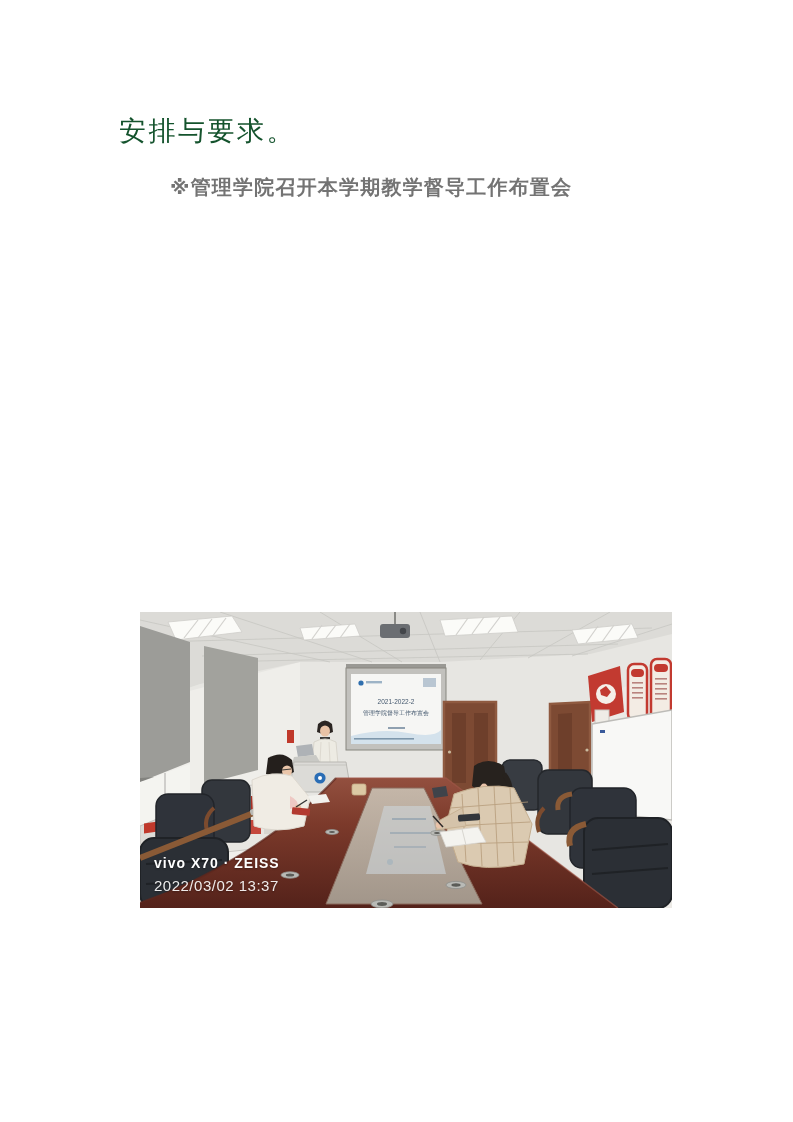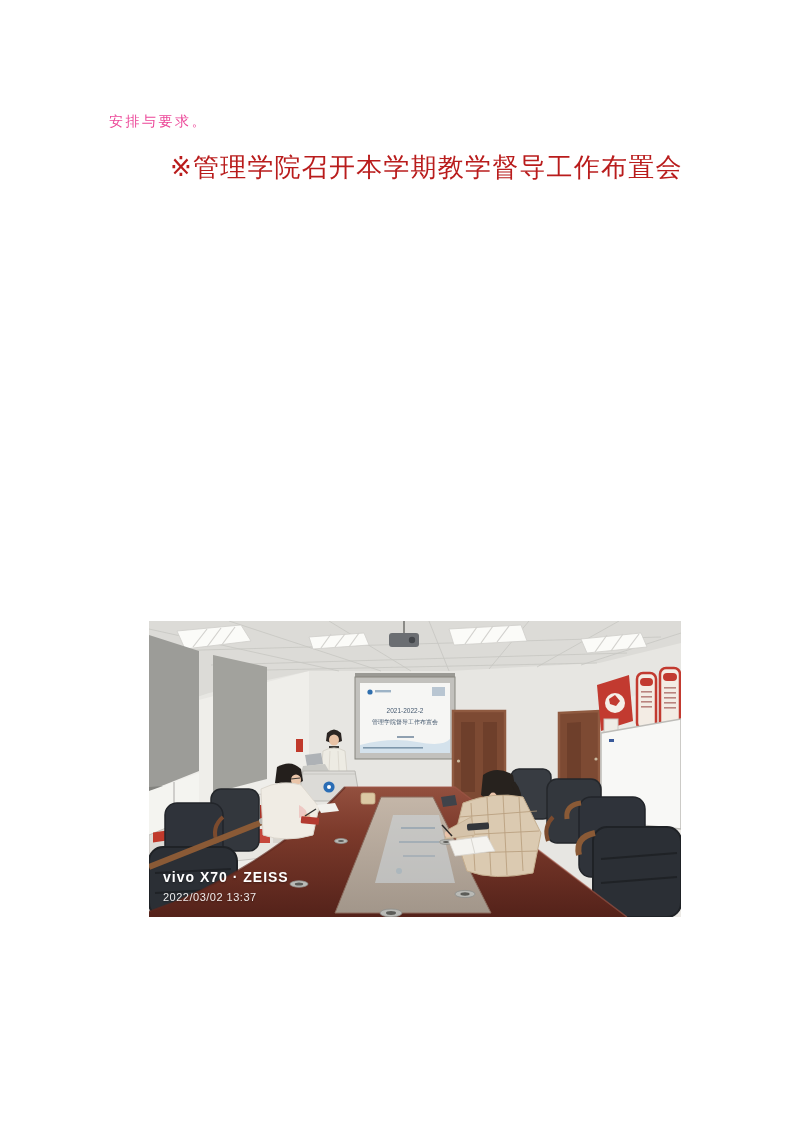--- a/index.html
+++ b/index.html
@@ -1,33 +1,33 @@
 <!DOCTYPE html>
 <html><head>
 <meta charset="utf-8">
 <style>
   html,body{margin:0;padding:0;background:#ffffff;}
   .page{position:relative;width:793px;height:1122px;background:#ffffff;overflow:hidden;
         font-family:"Liberation Serif","DejaVu Serif",serif;color:#000;}
   .text-col{position:absolute;left:106px;top:97px;width:586px;}
   .text-col-bottom{position:absolute;left:106px;top:909px;width:586px;}
-  .body-text{margin:3px;font-size:14px;line-height:43px;letter-spacing:2.5px;
-             text-align:justify;text-justify:inter-ideograph;color:#ec4899;}
+  .body-text{margin:13px;font-size:27px;line-height:43px;letter-spacing:2.5px;
+             text-align:justify;text-justify:inter-ideograph;color:#14532d;}
   .ind{text-indent:66px;}
   .heading{margin:0;font-family:"Liberation Sans","DejaVu Sans",sans-serif;
-           font-weight:normal;font-size:26px;line-height:43px;letter-spacing:1.2px;
-           text-indent:64px;color:#b91c1c;}
-  .photo{position:absolute;left:132px;top:604px;width:532px;height:296px;margin:17px;
+           font-weight:bold;font-size:20px;line-height:43px;letter-spacing:1.2px;
+           text-indent:64px;color:#737373;}
+  .photo{position:absolute;left:132px;top:604px;width:532px;height:296px;margin:8px;
          overflow:hidden;background:#ec4899;}
   .photo svg{display:block;}
   .watermark{position:absolute;left:14px;bottom:14px;
              font-family:"Liberation Sans","DejaVu Sans",sans-serif;color:#fff;
              text-shadow:0 1px 2px rgba(0,0,0,.35);}
   .wm-camera{font-size:14px;font-weight:bold;letter-spacing:1px;}
-  .wm-time{font-size:11px;margin-top:6px;opacity:.9;letter-spacing:.5px;}
+  .wm-time{font-size:15px;margin-top:6px;opacity:.9;letter-spacing:.5px;}
 </style>
 </head>
 <body>
 
 <div class="page">
 
   <div class="text-col">
     <p class="body-text">安排与要求。</p>
     <h2 class="heading">※管理学院召开本学期教学督导工作布置会</h2>
   </div>

